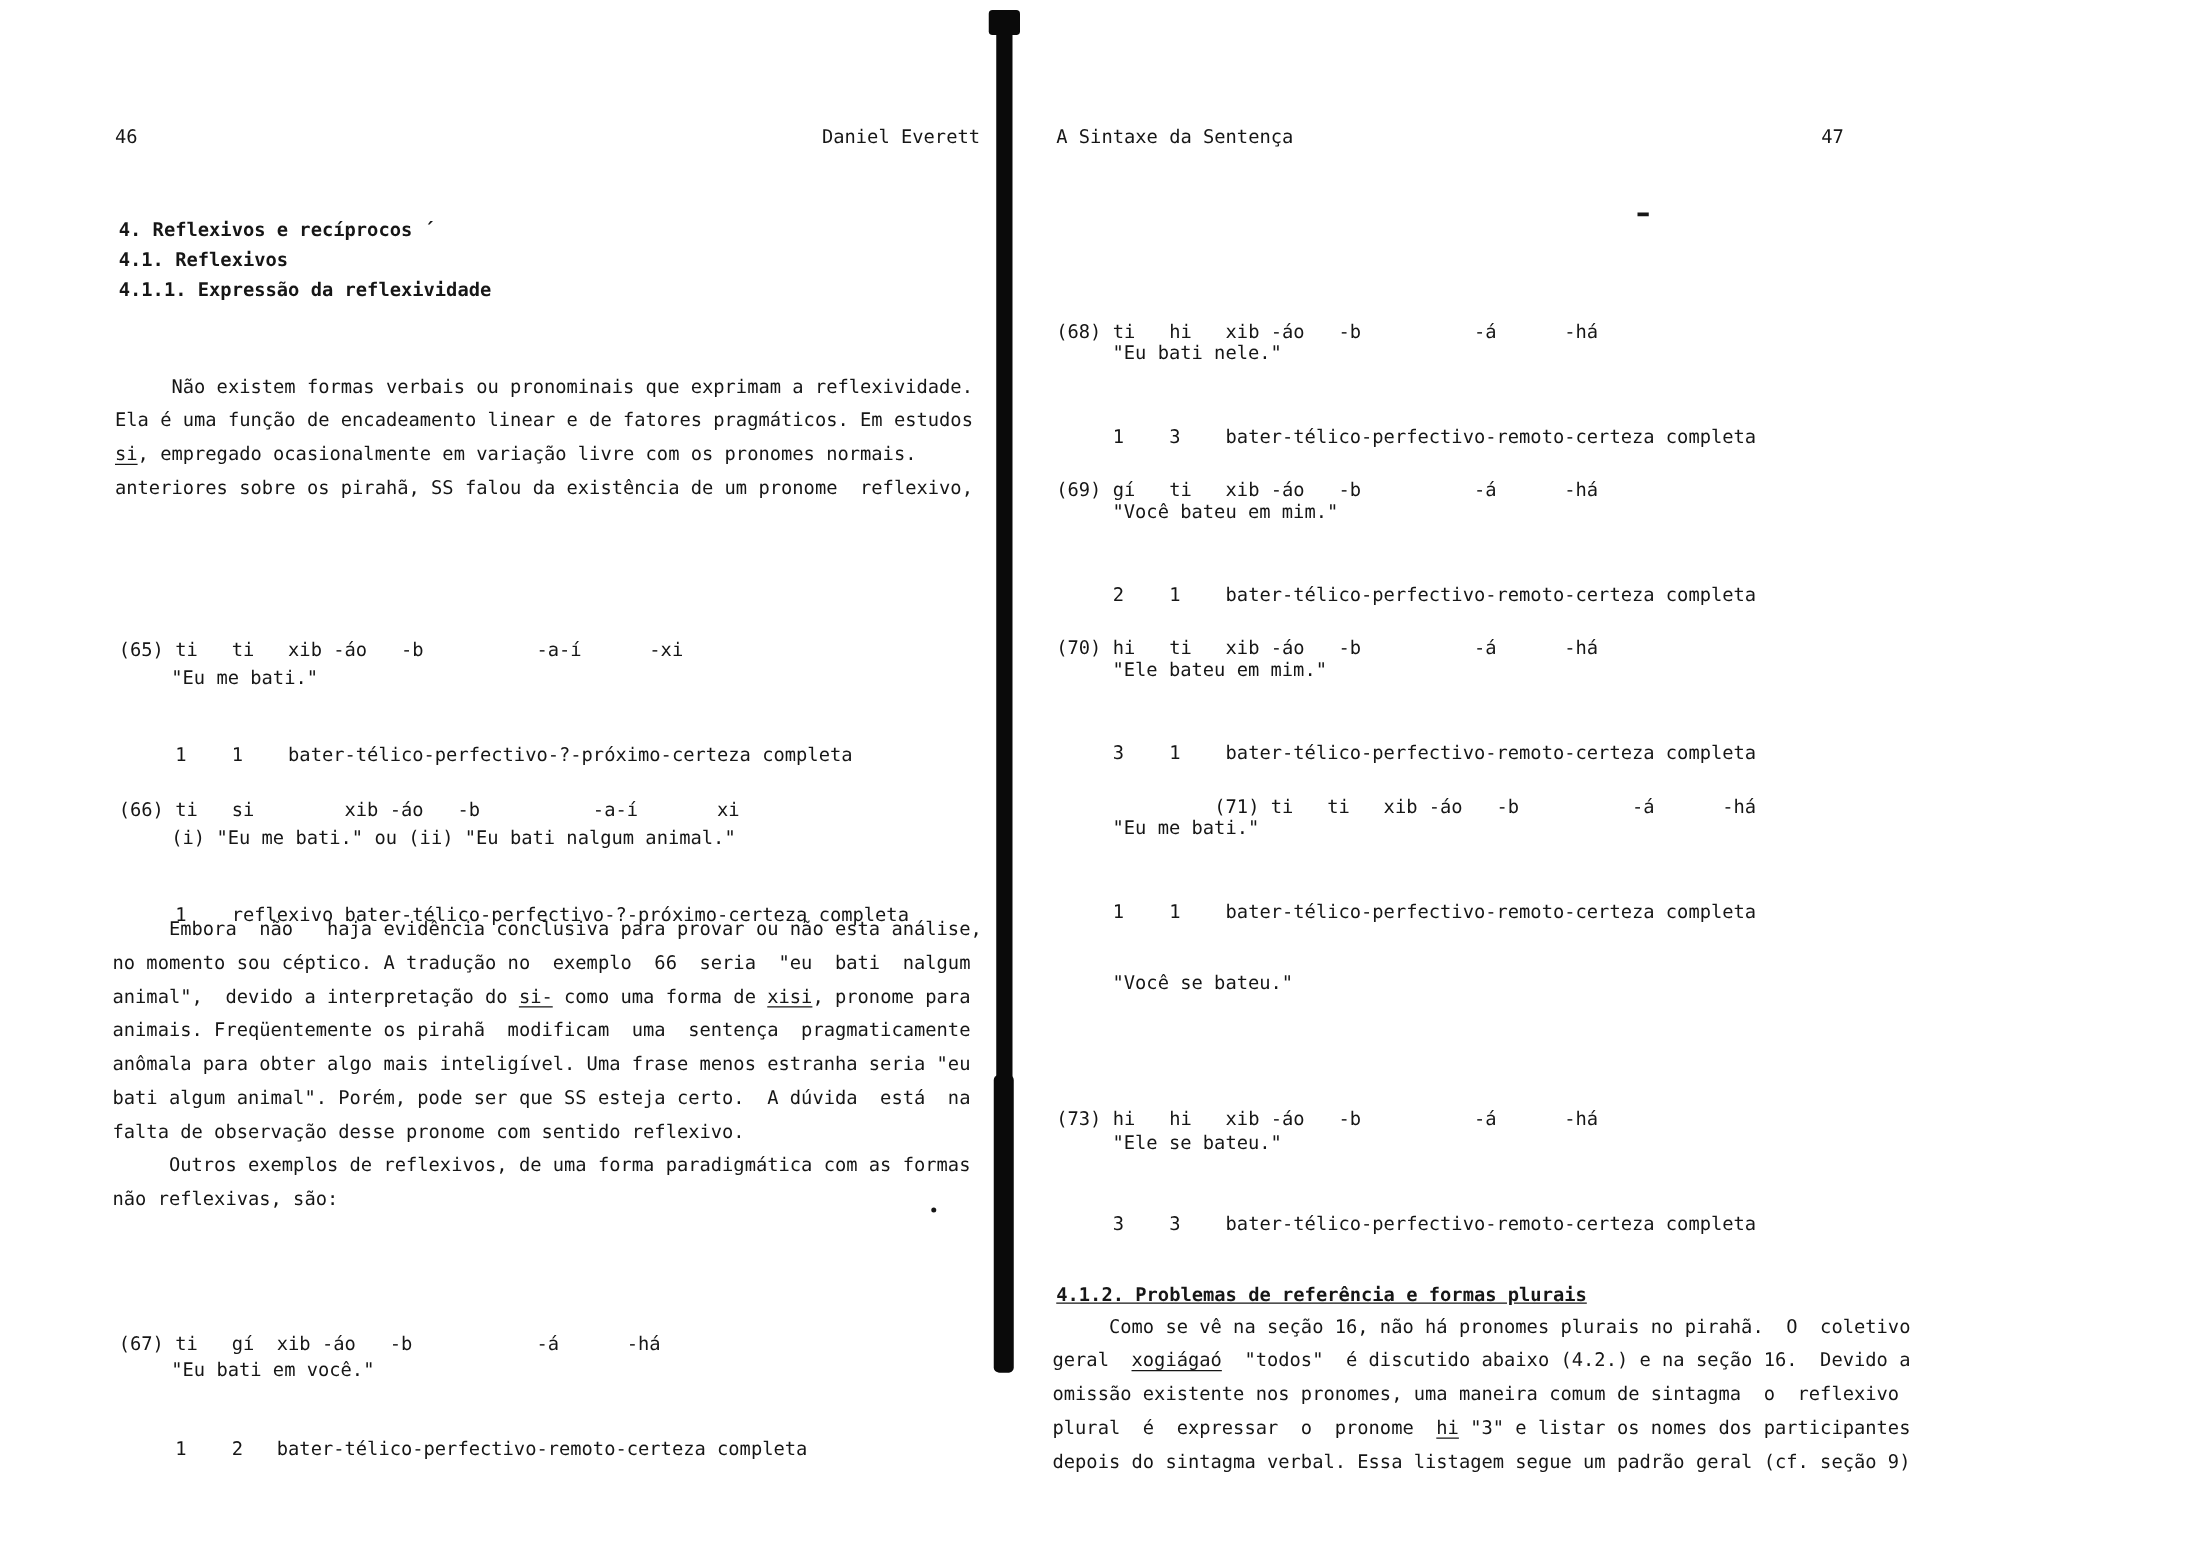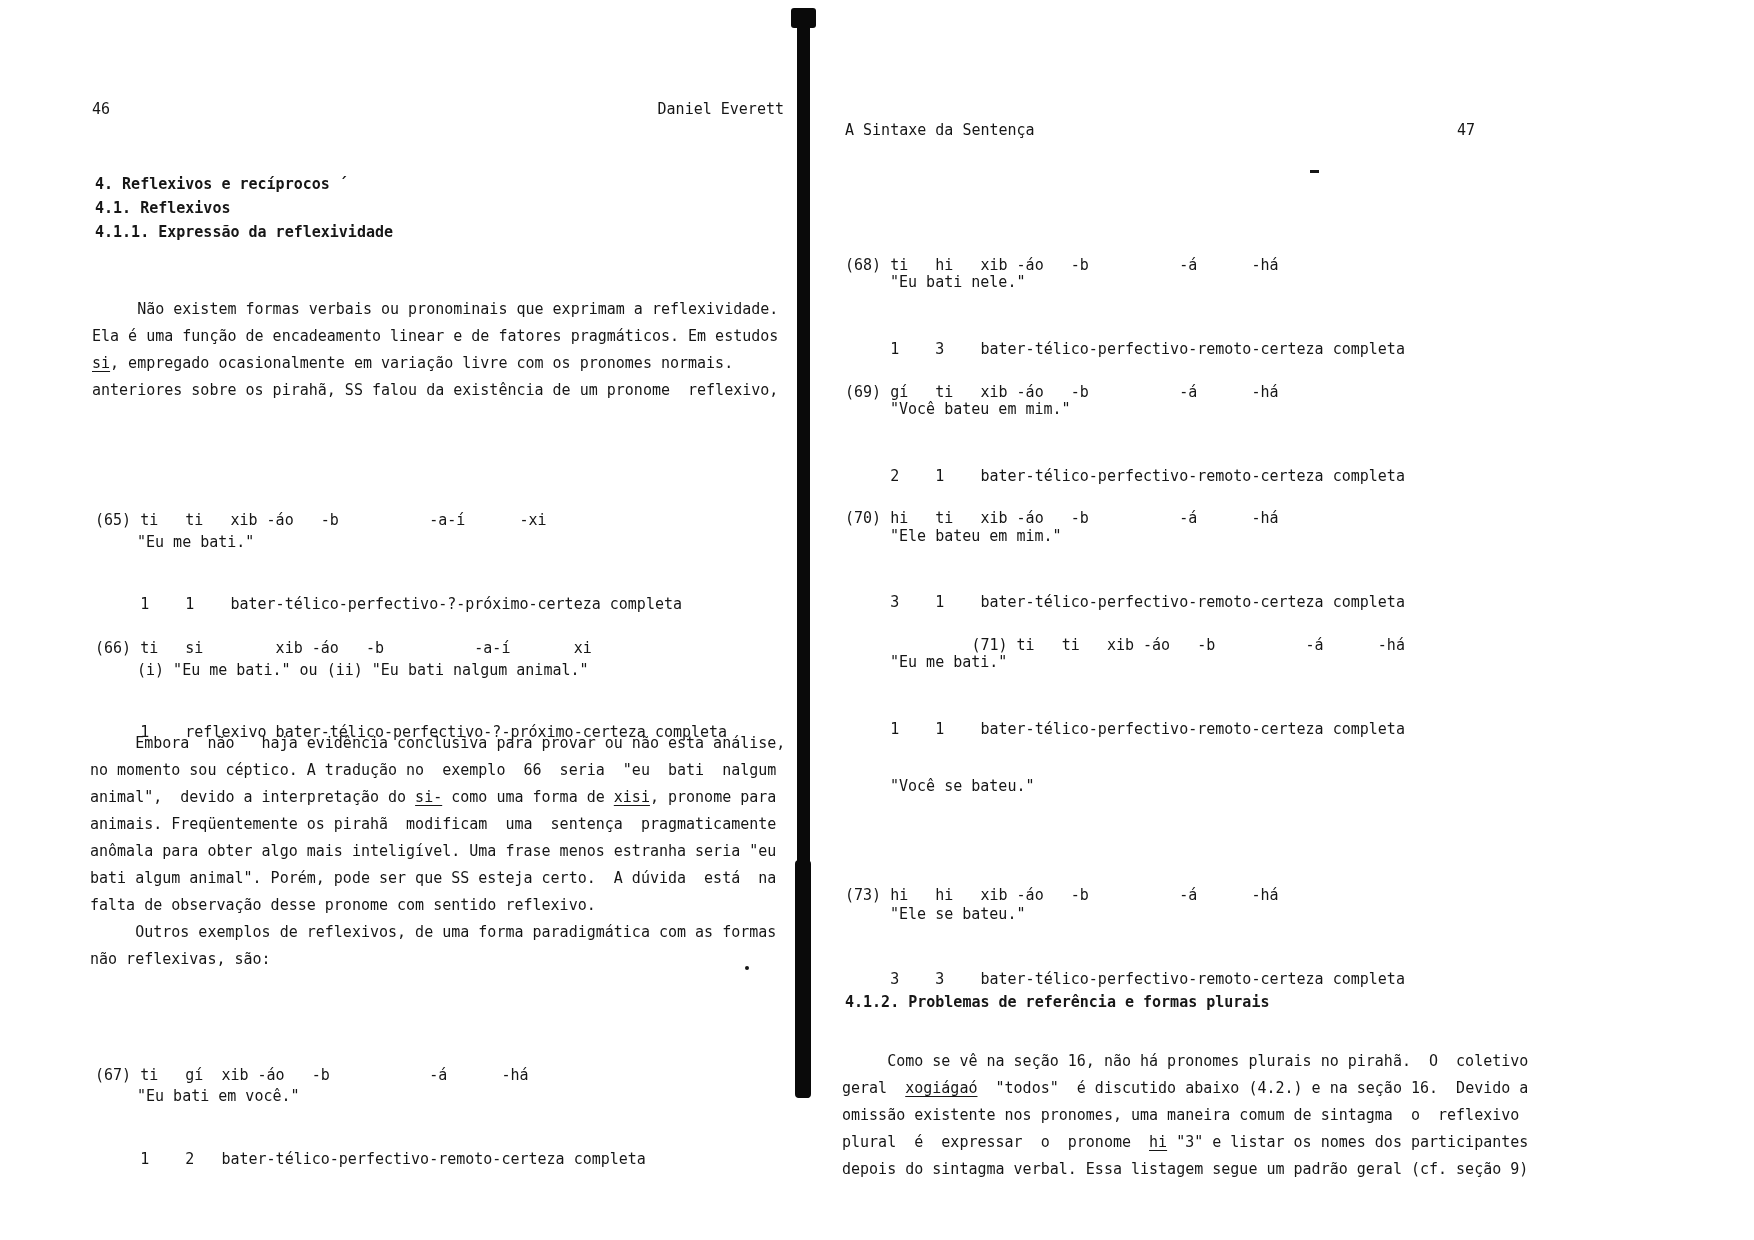--- a/index.html
+++ b/index.html
@@ -87,21 +87,21 @@
 
     <div class="speck speck-dot"></div>
   </div>
 
   <div class="spine spine-main"></div>
   <div class="spine spine-top"></div>
   <div class="spine spine-low"></div>
 
   <div class="page page-right">
 
-    <div class="blk hdr-row" style="left:45px;top:100px;width:630px;margin-top:21px;">
+    <div class="blk hdr-row" style="left:45px;top:100px;width:630px;">
       <span>A Sintaxe da Sentença</span>
       <span>47</span>
     </div>
 
     <div class="blk pre" style="left:45px;top:195px;">
       <div>(68) ti   hi   xib -áo   -b          -á      -há</div>
       <div>     1    3    bater-télico-perfectivo-remoto-certeza completa</div>
     </div>
     <div class="blk pre" style="left:90px;top:268px;">"Eu bati nele."</div>
 
@@ -124,21 +124,21 @@
     <div class="blk pre" style="left:90px;top:648px;">"Eu me bati."</div>
 
     <div class="blk pre" style="left:90px;top:772px;">"Você se bateu."</div>
 
     <div class="blk pre" style="left:45px;top:825px;">
       <div>(73) hi   hi   xib -áo   -b          -á      -há</div>
       <div>     3    3    bater-télico-perfectivo-remoto-certeza completa</div>
     </div>
     <div class="blk pre" style="left:90px;top:900px;">"Ele se bateu."</div>
 
-    <div class="blk sec-heading" style="left:45px;top:993px;">4.1.2. Problemas de referência e formas plurais</div>
+    <div class="blk sec-heading" style="left:45px;top:1027px;text-decoration:underline;">4.1.2. Problemas de referência e formas plurais</div>
 
     <div class="blk para" style="left:42px;top:1048px;">
         <div><span>     Como se vê na seção 16, não há pronomes plurais no pirahã.  O  coletivo</span></div>
         <div><span>geral  </span><span class="u">xogiágaó</span><span>  "todos"  é discutido abaixo (4.2.) e na seção 16.  Devido a</span></div>
         <div><span>omissão existente nos pronomes, uma maneira comum de sintagma  o  reflexivo</span></div>
         <div><span>plural  é  expressar  o  pronome  </span><span class="u">hi</span><span> "3" e listar os nomes dos participantes</span></div>
         <div><span>depois do sintagma verbal. Essa listagem segue um padrão geral (cf. seção 9)</span></div>
       </div>
 
     <div class="speck speck-macron"></div>

